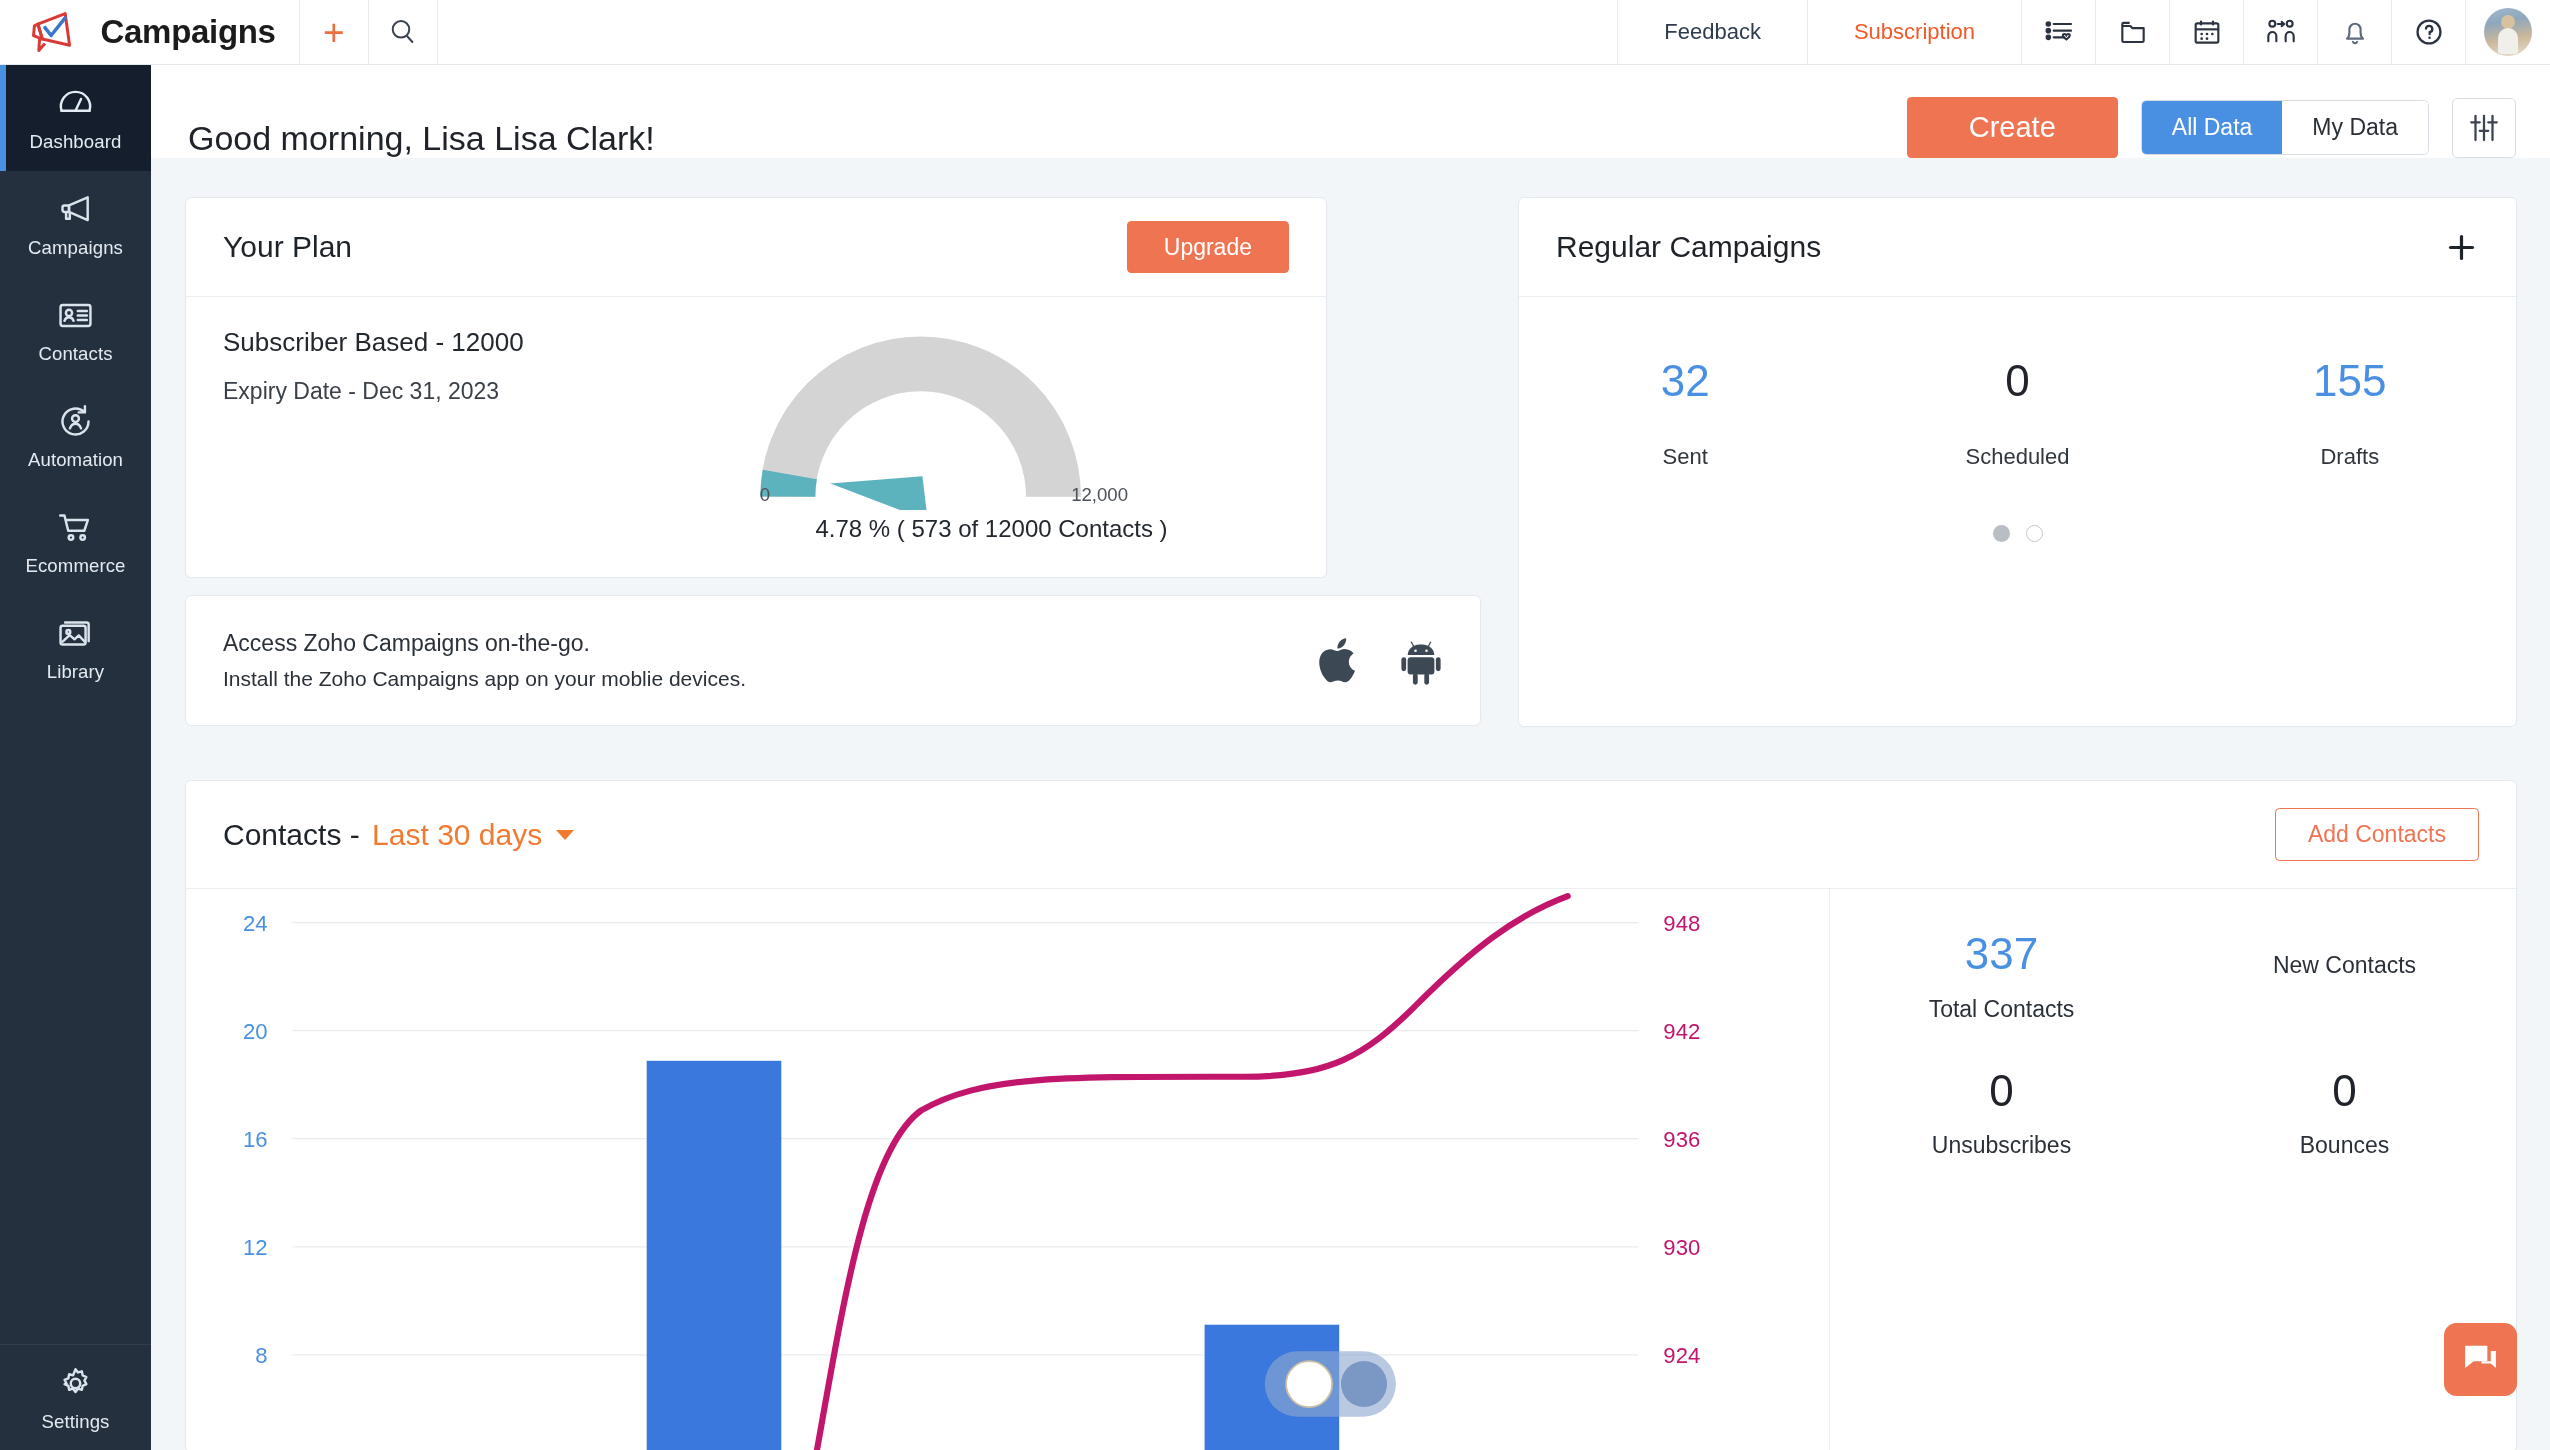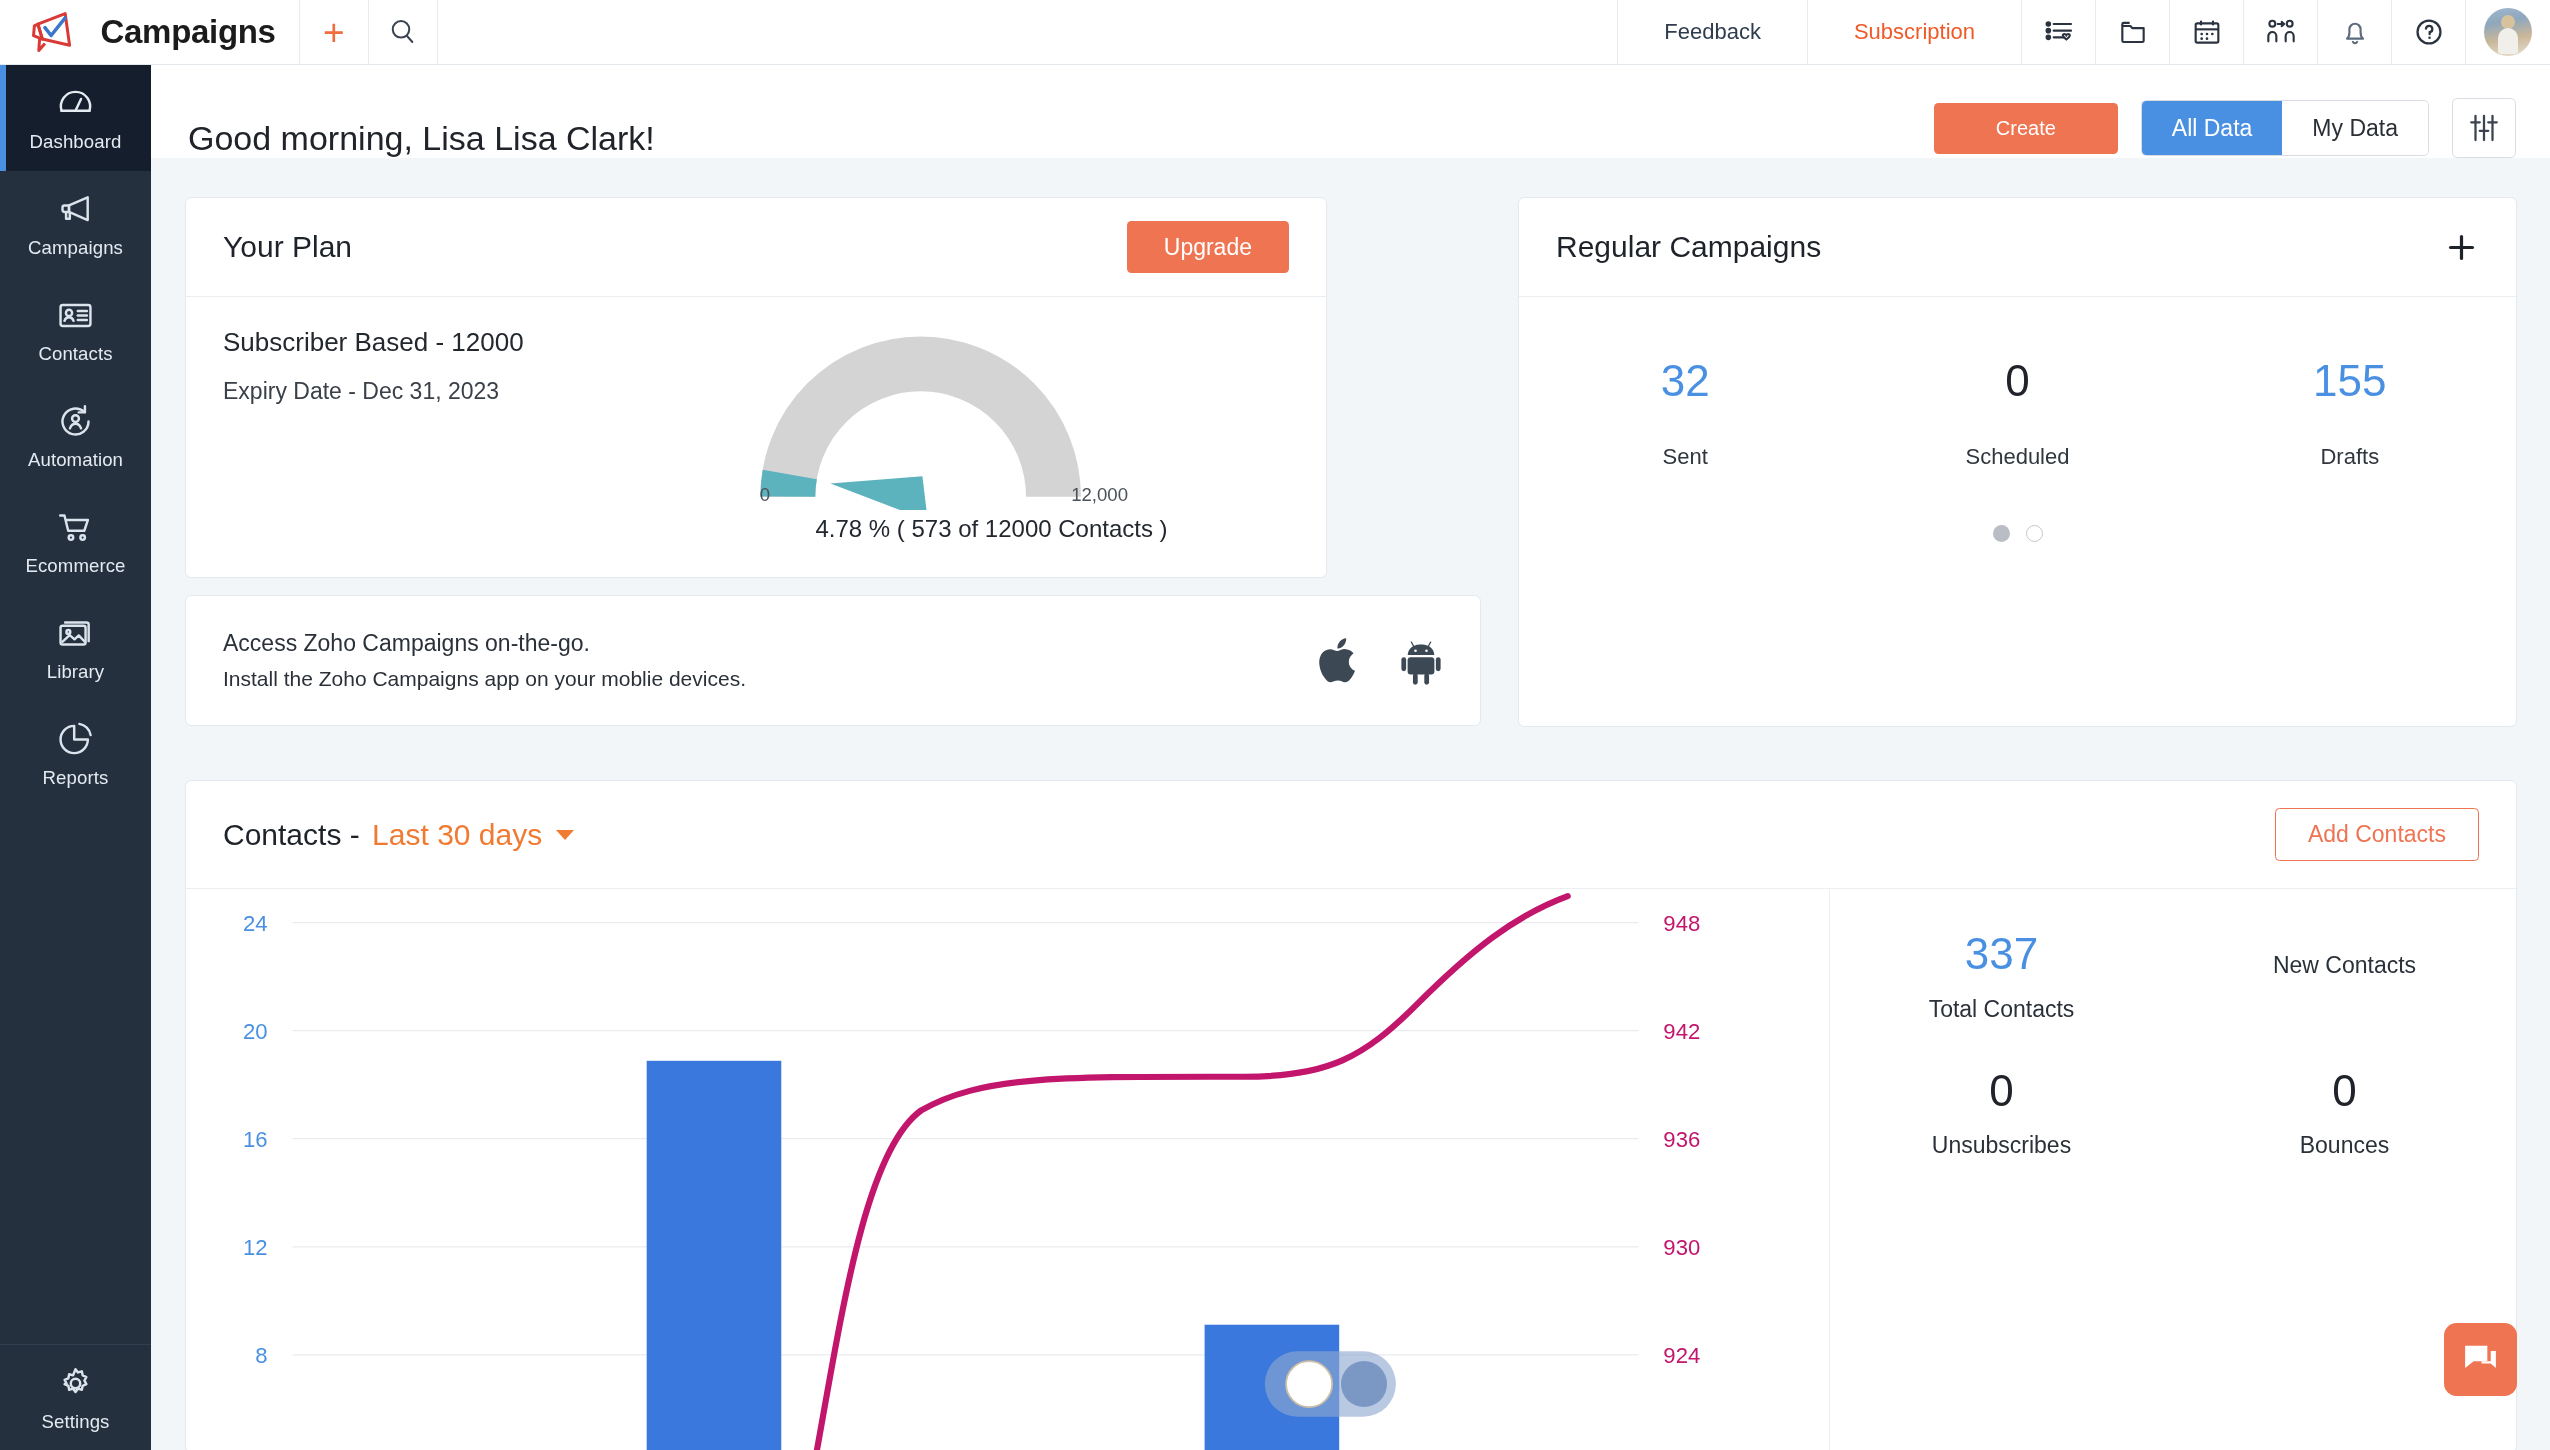--- a/index.html
+++ b/index.html
@@ -73,21 +73,21 @@
 
   
   .greetbar {
     position: absolute; top: 65px; left: 151px; width: 2400px; height: 93px;
     background: #ffffff; display: flex; align-items: flex-end;
     padding: 0 35px 0 37px;
   }
   .greeting { font-size: 34px; color: #20242a; font-weight: 400; }
   .greet-actions { margin-left: auto; display: flex; align-items: center; gap: 23px; }
   .btn-create {
-    background: #ee7452; color: #fff; font-size: 20px;
+    background: #ee7452; color: #fff; font-size: 29px;
     padding: 14px 62px; border-radius: 4.4px; border: none; cursor: pointer;
   }
   .seg {
     display: flex; border: 0.9px solid #d8dde3; border-radius: 5.3px; overflow: hidden;
     background: #fff;
   }
   .seg-btn {
     font-size: 23px; padding: 13.3px 30px; cursor: pointer; color: #2a2f36;
     background: #fff; border: none;
   }
@@ -336,29 +336,20 @@
       <svg width="39" height="39" viewBox="0 0 24 24" fill="none" stroke="#dbe3ec" stroke-width="1.5">
         <rect x="2.8" y="7.2" width="15.4" height="11.6" rx="1.3"></rect>
         <path d="M5.6 5.2h13.2a1.3 1.3 0 0 1 1.3 1.3v10.2" stroke-linecap="round"></path>
         <circle cx="7.6" cy="11" r="1.2"></circle>
         <path d="M3.6 17.4 8.4 13l3 2.6 2.6-2.4 4 4.2" stroke-linejoin="round"></path>
       </svg>
     </span>
     <span class="nav-label">Library</span>
   </div>
 
-  <div class="nav-item">
-    <span>
-      <svg width="39" height="39" viewBox="0 0 24 24" fill="none" stroke="#dbe3ec" stroke-width="1.5">
-        <path d="M11.2 3.6a8.4 8.4 0 1 0 8.4 8.4h-8.4z" stroke-linejoin="round"></path>
-        <path d="M14.4 2.4a8.4 8.4 0 0 1 6.9 6.9" stroke-linecap="round"></path>
-      </svg>
-    </span>
-    <span class="nav-label">Reports</span>
-  </div>
 
   <div class="nav-bottom">
     <div class="nav-sep"></div>
     <div class="nav-item">
       <span>
         <svg width="39" height="39" viewBox="0 0 24 24" fill="none" stroke="#dbe3ec" stroke-width="1.5">
           <circle cx="12" cy="12" r="2.9"></circle>
           <path d="M12 3.2l1.5 2 2.4-.7.5 2.5 2.3 1-1.2 2.2 1.2 2.2-2.3 1-.5 2.5-2.4-.7-1.5 2-1.5-2-2.4.7-.5-2.5-2.3-1L6.5 12 5.3 9.8l2.3-1 .5-2.5 2.4.7z" stroke-linejoin="round"></path>
         </svg>
       </span>

